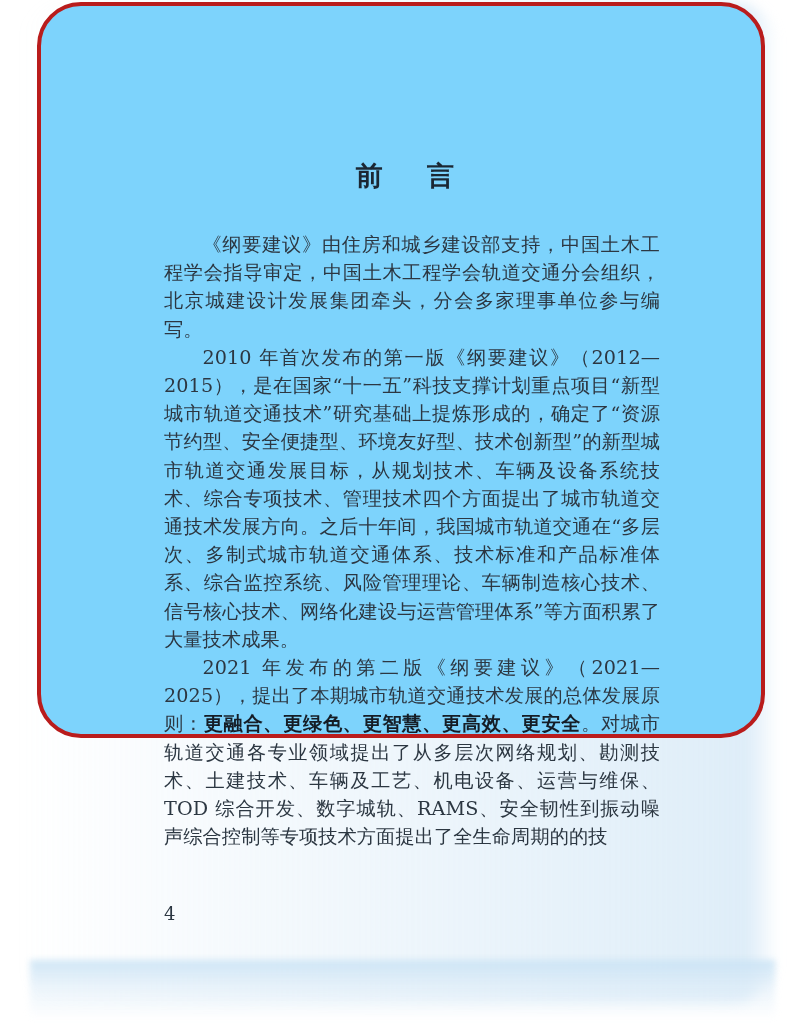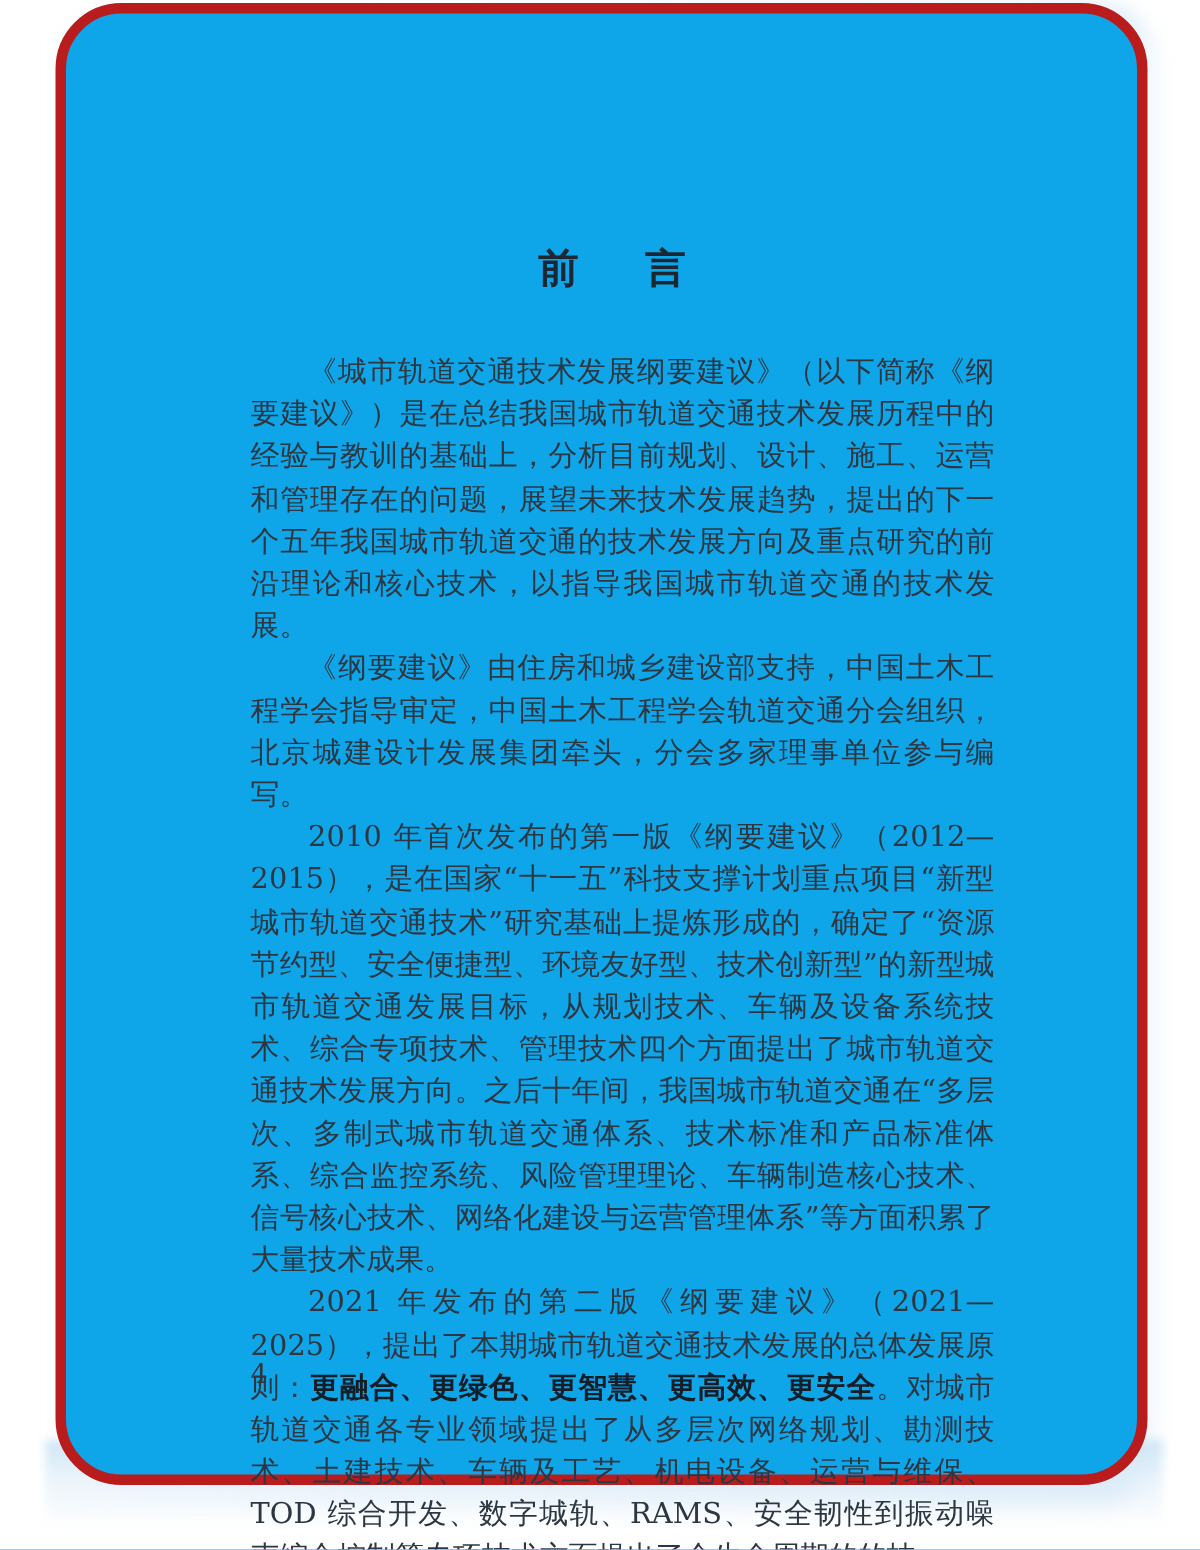--- a/index.html
+++ b/index.html
@@ -39,25 +39,25 @@
     filter: blur(3px);
     pointer-events: none;
   }
 
   
   #page-frame {
     position: absolute;
     left: 37px;
     top: 2px;
     width: 728px;
-    height: 988px;
+    height: 736px;
     box-sizing: border-box;
-    border: 7px solid #b91c1c;
+    border: 4px solid #b91c1c;
     border-radius: 44px;
-    background: #0ea5e9;
+    background: #7dd3fc;
   }
 
   
   #page-content {
     position: absolute;
     left: 0;
     top: 0;
     width: 728px;
     height: 988px;
   }
@@ -114,21 +114,20 @@
 
 <div id="page-shadow"></div>
 <div id="page-shadow-bottom"></div>
 
 <div id="page-frame">
   <div id="page-content">
 
     <div class="page-title">前　言</div>
 
     <div class="body-text">
-      <p>《城市轨道交通技术发展纲要建议》（以下简称《纲要建议》）是在总结我国城市轨道交通技术发展历程中的经验与教训的基础上，分析目前规划、设计、施工、运营和管理存在的问题，展望未来技术发展趋势，提出的下一个五年我国城市轨道交通的技术发展方向及重点研究的前沿理论和核心技术，以指导我国城市轨道交通的技术发展。</p>
       <p>《纲要建议》由住房和城乡建设部支持，中国土木工程学会指导审定，中国土木工程学会轨道交通分会组织，北京城建设计发展集团牵头，分会多家理事单位参与编写。</p>
       <p>2010 年首次发布的第一版《纲要建议》（2012—2015），是在国家“十一五”科技支撑计划重点项目“新型城市轨道交通技术”研究基础上提炼形成的，确定了“资源节约型、安全便捷型、环境友好型、技术创新型”的新型城市轨道交通发展目标，从规划技术、车辆及设备系统技术、综合专项技术、管理技术四个方面提出了城市轨道交通技术发展方向。之后十年间，我国城市轨道交通在“多层次、多制式城市轨道交通体系、技术标准和产品标准体系、综合监控系统、风险管理理论、车辆制造核心技术、信号核心技术、网络化建设与运营管理体系”等方面积累了大量技术成果。</p>
       <p>
         <span>2021 年发布的第二版《纲要建议》（2021—2025），提出了本期城市轨道交通技术发展的总体发展原则：</span><b>更融合、更绿色、更智慧、更高效、更安全</b><span>。对城市轨道交通各专业领域提出了从多层次网络规划、勘测技术、土建技术、车辆及工艺、机电设备、运营与维保、TOD 综合开发、数字城轨、RAMS、安全韧性到振动噪声综合控制等专项技术方面提出了全生命周期的的技</span>
       </p>
     </div>
 
     <div class="page-number">4</div>
 
   </div>

